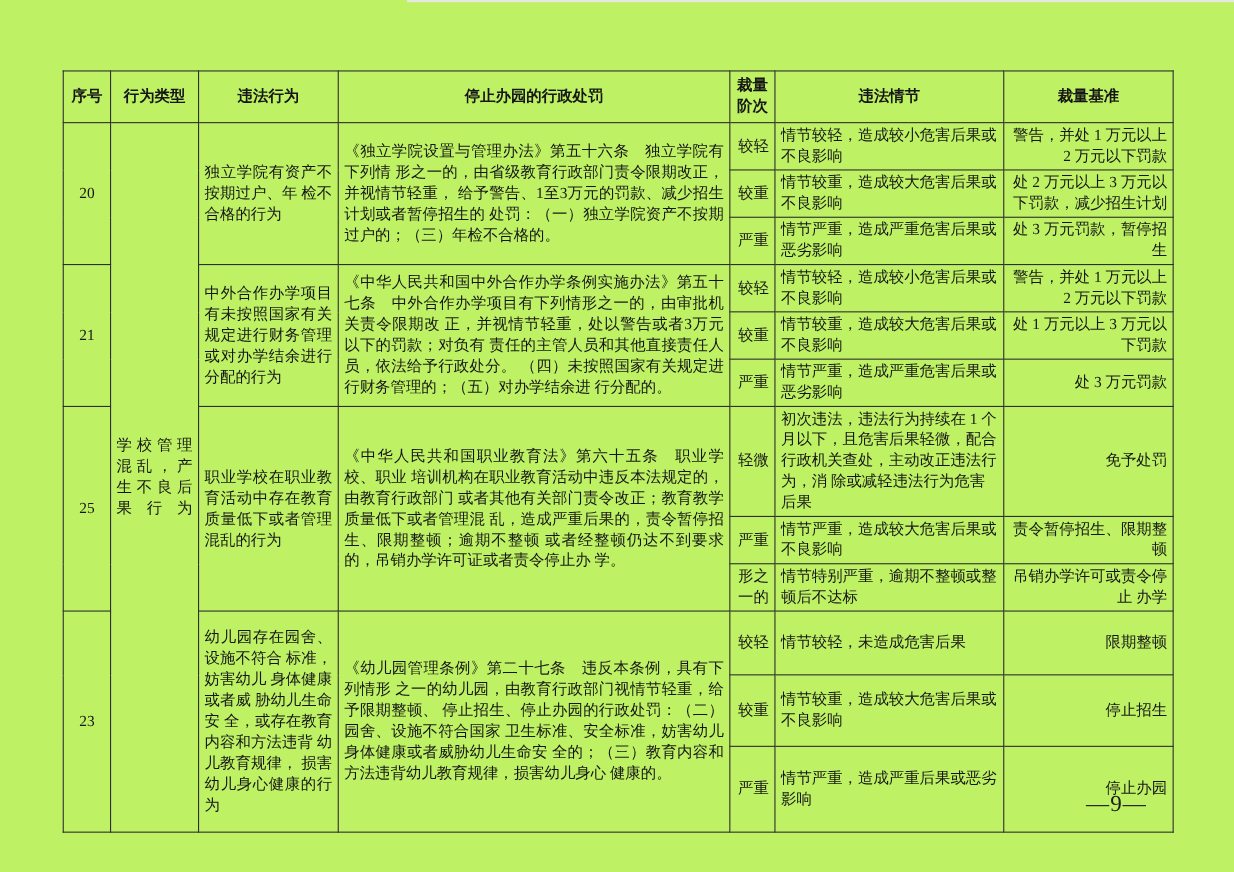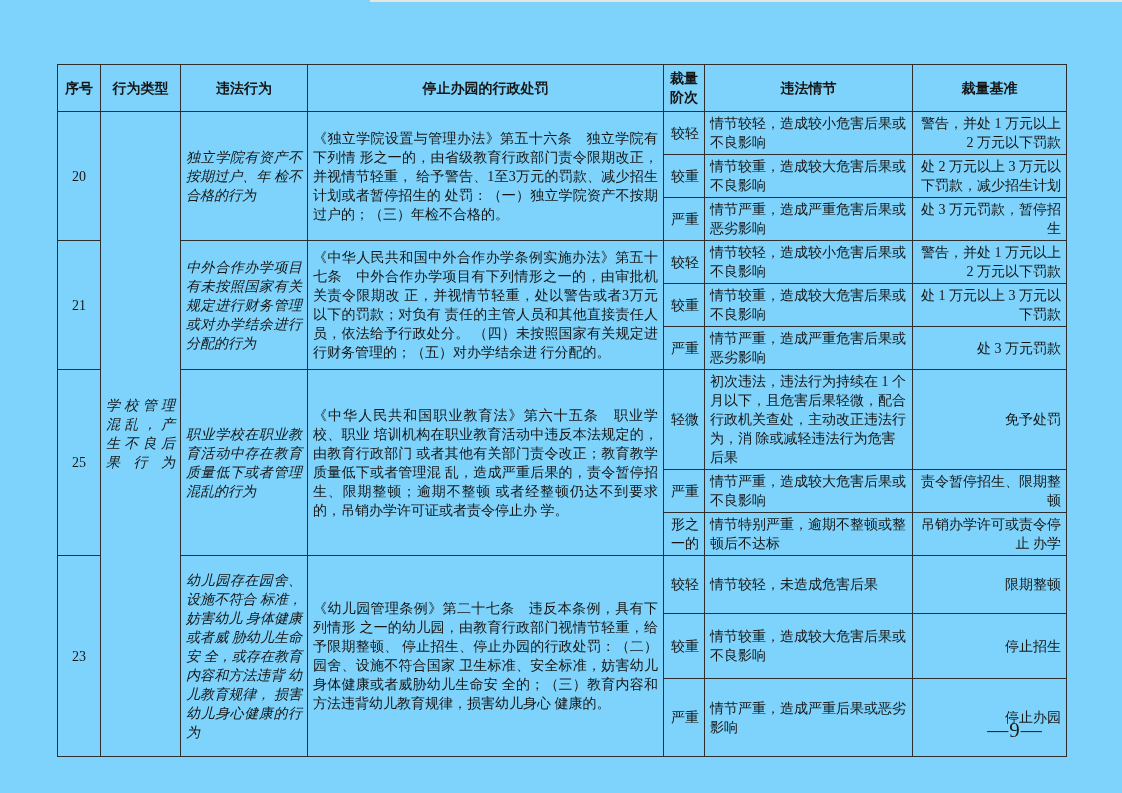--- a/index.html
+++ b/index.html
@@ -4,21 +4,21 @@
 <style>
   html,body{margin:0;padding:0;}
   body{
     width:1122px;height:793px;
     background:#fbfbf9;
     font-family:"Liberation Serif","DejaVu Serif",serif;
     color:#161616;
     position:relative;
     overflow:hidden;
   }
-  .page{position:absolute;inset:0;background:#7dd3fc;}
+  .page{position:absolute;inset:0;background:#bef264;}
   .scan-edge{position:absolute;top:0;left:370px;width:752px;height:2px;background:#e6e6e2;}
 
   table.penalty{
     position:absolute;left:57px;top:64px;
     width:1009px;
     border-collapse:collapse;
     table-layout:fixed;
   }
   table.penalty td,table.penalty th{
     border:1.5px solid #2e2e2e;
@@ -31,25 +31,25 @@
   }
   th{
     font-weight:bold;
     font-size:15px;
     text-align:center;
     padding:4px 2px;
   }
   td.c-seq{text-align:center;font-size:14px;}
   td.c-type{
     text-align:justify;text-align-last:justify;
-    font-size:15px;line-height:26px;padding:4px 7px;font-style:italic;
+    font-size:15px;line-height:26px;padding:4px 7px;
   }
   td.c-behavior{
     text-align:justify;text-align-last:left;
-    font-size:15px;line-height:23px;padding:4px 7px;font-style:italic;
+    font-size:15px;line-height:23px;padding:4px 7px;
   }
   td.c-basis{
     text-align:justify;text-align-last:left;
     font-size:14.5px;line-height:20px;padding:3px 6px;
   }
   td.c-level{text-align:right;padding:2px 2px;font-size:14px;line-height:18px;}
   td.c-circ{text-align:left;font-size:14px;line-height:19px;padding:2px 5px;}
   td.c-std{text-align:right;font-size:14px;line-height:20px;padding:2px 6px;}
 
   tr.h-hdr{height:47px;}

